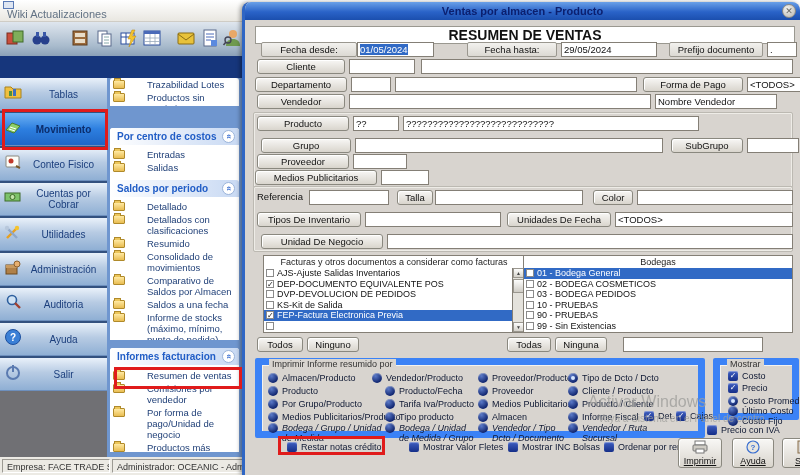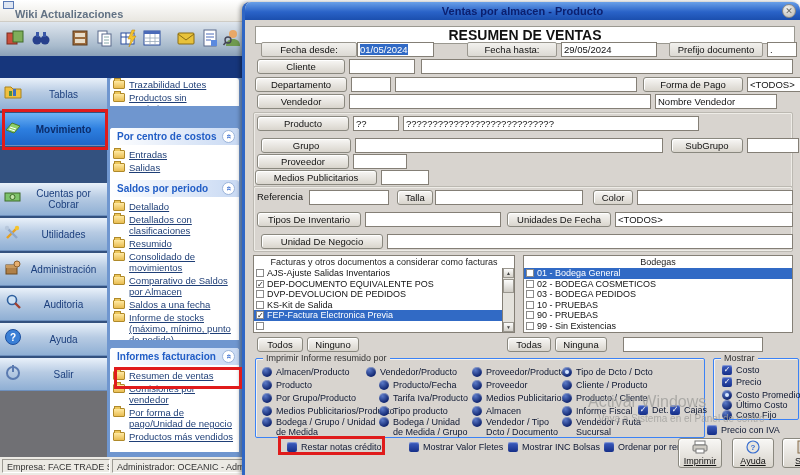--- a/index.html
+++ b/index.html
@@ -4,21 +4,21 @@
 <style>
   * { box-sizing: border-box; margin:0; padding:0; }
   html,body { width:800px; height:475px; overflow:hidden; }
   body { position:relative; font-family:"Liberation Sans", sans-serif; background:#d8d4cf; }
 
   
   .titlerow { position:absolute; left:0; top:0; width:800px; height:22px;
     background:linear-gradient(#ffffff,#e9e7e1); border-bottom:1px solid #cfccc5; }
   .titlerow .wicon { position:absolute; left:3px; top:1px; width:11px; height:8px;
     background:#dfe6f2; border:1px solid #5a7ab5; }
-  .titlerow .wtitle { position:absolute; left:15px; top:8px; font-size:11px; color:#627284;font-weight:bold; }
+  .titlerow .wtitle { position:absolute; left:7px; top:8px; font-size:11px; color:#627284; }
   .toolbar { position:absolute; left:0; top:22px; width:800px; height:34px;
     background:linear-gradient(#dfe6ee,#a9bbcd 70%,#8ba1b8); }
   .tico { position:absolute; top:6px; width:20px; height:20px; }
   .navstrip { position:absolute; left:0; top:56px; width:242px; height:22px; background:#16367c; }
 
   
   .leftnav { position:absolute; left:0; top:78px; width:107px; height:313px; background:#33517f; }
   .navbtn { position:absolute; left:0; width:107px; height:33px; cursor:pointer;
     background:linear-gradient(#e9f1fa,#b7cbe3 45%,#8fafd4); border-bottom:1px solid #6d8fbd;
     display:flex; align-items:center; }
@@ -29,22 +29,22 @@
   .navbottom { position:absolute; left:0; top:391px; width:107px; height:66px; background:#707074; }
 
   
   .midpanel { position:absolute; left:107px; top:78px; width:135px; height:379px; background:#6f96cf; }
   .card { position:absolute; left:3px; width:129px; background:#ffffff; border-radius:3px 3px 0 0; overflow:hidden; }
   .chead { height:17px; background:linear-gradient(90deg,#ffffff,#c8d9f3); display:flex; align-items:center;
     font-size:10px; font-weight:bold; color:#215dc6; padding-left:7px; position:relative; cursor:pointer; }
   .chev { position:absolute; right:4px; top:2px; width:13px; height:13px; border-radius:50%;
     background:#ffffff; border:1px solid #9ab3d9; color:#3a6fd0; font-size:9px; line-height:11px;
     text-align:center; transform:rotate(90deg); }
-  .pitem { position:relative; padding:1px 2px 1px 19px; font-size:9.5px; line-height:11px;
-    color:#1f3f77; cursor:pointer;text-decoration:underline; }
+  .pitem { position:relative; padding:1px 2px 1px 37px; font-size:9.5px; line-height:11px;
+    color:#1f3f77; cursor:pointer; }
   .pitem .folder { position:absolute; left:3px; top:2px; }
   .folder { display:inline-block; width:12px; height:9px;
     background:linear-gradient(#ffe9a2,#e9bd52); border:1px solid #b08a2a; border-radius:1px; position:relative; }
   .folder::before { content:""; position:absolute; top:-3px; left:0; width:5px; height:2px;
     background:#edc65a; border:1px solid #b08a2a; border-bottom:none; }
 
   
   .statusbar { position:absolute; left:0; top:457px; width:800px; height:18px; background:#eceae4; z-index:1; }
   .scell { position:absolute; top:2px; height:14px; border:1px solid; border-color:#9c9a93 #ffffff #ffffff #9c9a93;
     font-size:9px; color:#333; padding:2px 4px; white-space:nowrap; overflow:hidden; }
@@ -82,30 +82,30 @@
   .lchk.on::after { content:"✓"; }
   .llbl { overflow:hidden; }
   .vscroll { position:absolute; right:0; top:12px; bottom:0; width:12px; background:#e4e2dc;
     border-left:1px solid #847f76; }
   .sarw { position:absolute; left:0; width:11px; height:10px; background:linear-gradient(#fdfdfc,#d5d2cb);
     border:1px solid #9a978f; font-size:5px; text-align:center; line-height:9px; color:#444; cursor:pointer; }
   .sthumb { position:absolute; left:0; top:11px; width:11px; height:14px;
     background:linear-gradient(#fdfdfc,#cfccc5); border:1px solid #9a978f; cursor:pointer; }
 
   
-  .gbox { position:absolute; border:1px solid #3b82f6; box-shadow:inset 1px 1px 0 #f4f2ee; border-radius:2px; }
+  .gbox { position:absolute; border:7px solid #3b82f6; box-shadow:inset 1px 1px 0 #f4f2ee; border-radius:2px; }
   .glabel { position:absolute; top:-6px; left:7px; background:#d8d4cf; padding:0 3px; font-size:9px; color:#333; }
   .ropt { position:absolute; display:flex; align-items:flex-start; cursor:pointer; }
   .rad { flex:none; width:10px; height:10px; border-radius:50%; margin-right:4px; margin-top:0px;
     background:radial-gradient(circle at 35% 30%,#5a79c8,#10256f 72%);
     box-shadow:inset 0 1px 1px rgba(255,255,255,.4); position:relative; }
   .rad.on::after { content:""; position:absolute; left:3px; top:3px; width:4px; height:4px;
     border-radius:50%; background:#d6e6ff; }
   .rlbl { font-size:9px; color:#0e1833; line-height:10px; white-space:nowrap; }
-  .rlbl.w2 { white-space:normal; }
+  .rlbl.w2 { white-space:normal;font-style:italic; }
   .chk { flex:none; width:10px; height:10px; border-radius:2px; margin-right:4px;
     background:linear-gradient(#3f5fc2,#152e88); box-shadow:inset 0 1px 1px rgba(255,255,255,.4);
     color:#fff; font-size:8px; line-height:10px; text-align:center; }
   .chk.on::after { content:"✓"; }
   .copt { position:absolute; display:flex; align-items:center; cursor:pointer; }
 
   
   .bbtn { position:absolute; width:44px; height:30px; background:linear-gradient(#f8f7f5,#d9d5cd);
     border:1px solid #8a887f; border-radius:3px; box-shadow:inset 1px 1px 0 #fff; cursor:pointer;
     text-align:center; font-size:9px; color:#111; }
@@ -184,20 +184,28 @@
           <rect x="9" y="6" width="3" height="7" fill="#3f6fbf"></rect>
         </svg></span>
     <span class="nlbl">Tablas</span>
   </div>
   <div class="navbtn sel" style="top:35px">
     <span class="nicon"><svg width="18" height="18" viewBox="0 0 18 18">
           <path d="M2 12l6-7 8 3-6 7z" fill="#8fd06a" stroke="#4a7c2c"></path>
           <path d="M6 9l6 2M5 11l6 2" stroke="#fff" stroke-width="1"></path>
         </svg></span>
     <span class="nlbl">Movimiento</span>
+  </div>
+  <div class="navbtn" style="top:70px">
+    <span class="nicon"><svg width="18" height="18" viewBox="0 0 18 18">
+          <rect x="2" y="3" width="13" height="11" rx="1" fill="#fdfdf8" stroke="#8a887f"></rect>
+          <circle cx="7" cy="8" r="2.5" fill="#c0392b"></circle>
+          <path d="M12 13l4 2" stroke="#7a5a2a" stroke-width="2"></path>
+        </svg></span>
+    <span class="nlbl">Conteo Fisico</span>
   </div>
   <div class="navbtn" style="top:105px">
     <span class="nicon"><svg width="18" height="18" viewBox="0 0 18 18">
           <rect x="1" y="5" width="15" height="8" fill="#7dc36b" stroke="#3f6b2a"></rect>
           <circle cx="8.5" cy="9" r="2.5" fill="#bfe3a8" stroke="#3f6b2a"></circle>
         </svg></span>
     <span class="nlbl">Cuentas por Cobrar</span>
   </div>
   <div class="navbtn" style="top:140px">
     <span class="nicon"><svg width="18" height="18" viewBox="0 0 18 18">
@@ -333,21 +341,21 @@
   <div class="txt" style="left:190px;top:188px;width:148px"></div>
   <div class="spd" style="left:348px;top:188px;width:40px">Color</div>
   <div class="txt" style="left:392px;top:188px;width:156px"></div>
   <div class="spd" style="left:12px;top:210px;width:104px">Tipos De Inventario</div>
   <div class="txt" style="left:120px;top:210px;width:136px"></div>
   <div class="spd" style="left:262px;top:210px;width:104px">Unidades De Fecha</div>
   <div class="txt" style="left:370px;top:210px;width:178px">&lt;TODOS&gt;</div>
   <div class="spd" style="left:16px;top:232px;width:122px">Unidad De Negocio</div>
   <div class="txt" style="left:142px;top:232px;width:406px"></div>
 
-  <div class="lbox" style="left:8px;top:253px;width:262px;height:78px">
+  <div class="lbox" style="left:18px;top:253px;width:262px;height:78px">
     <div class="lhead">Facturas y otros documentos a considerar como facturas</div>
     <div class="lrow">
         <span class="lchk"></span>
         <span class="llbl">AJS-Ajuste Salidas Inventarios</span>
       </div>
     <div class="lrow">
         <span class="lchk on"></span>
         <span class="llbl">DEP-DOCUMENTO EQUIVALENTE POS</span>
       </div>
     <div class="lrow">

